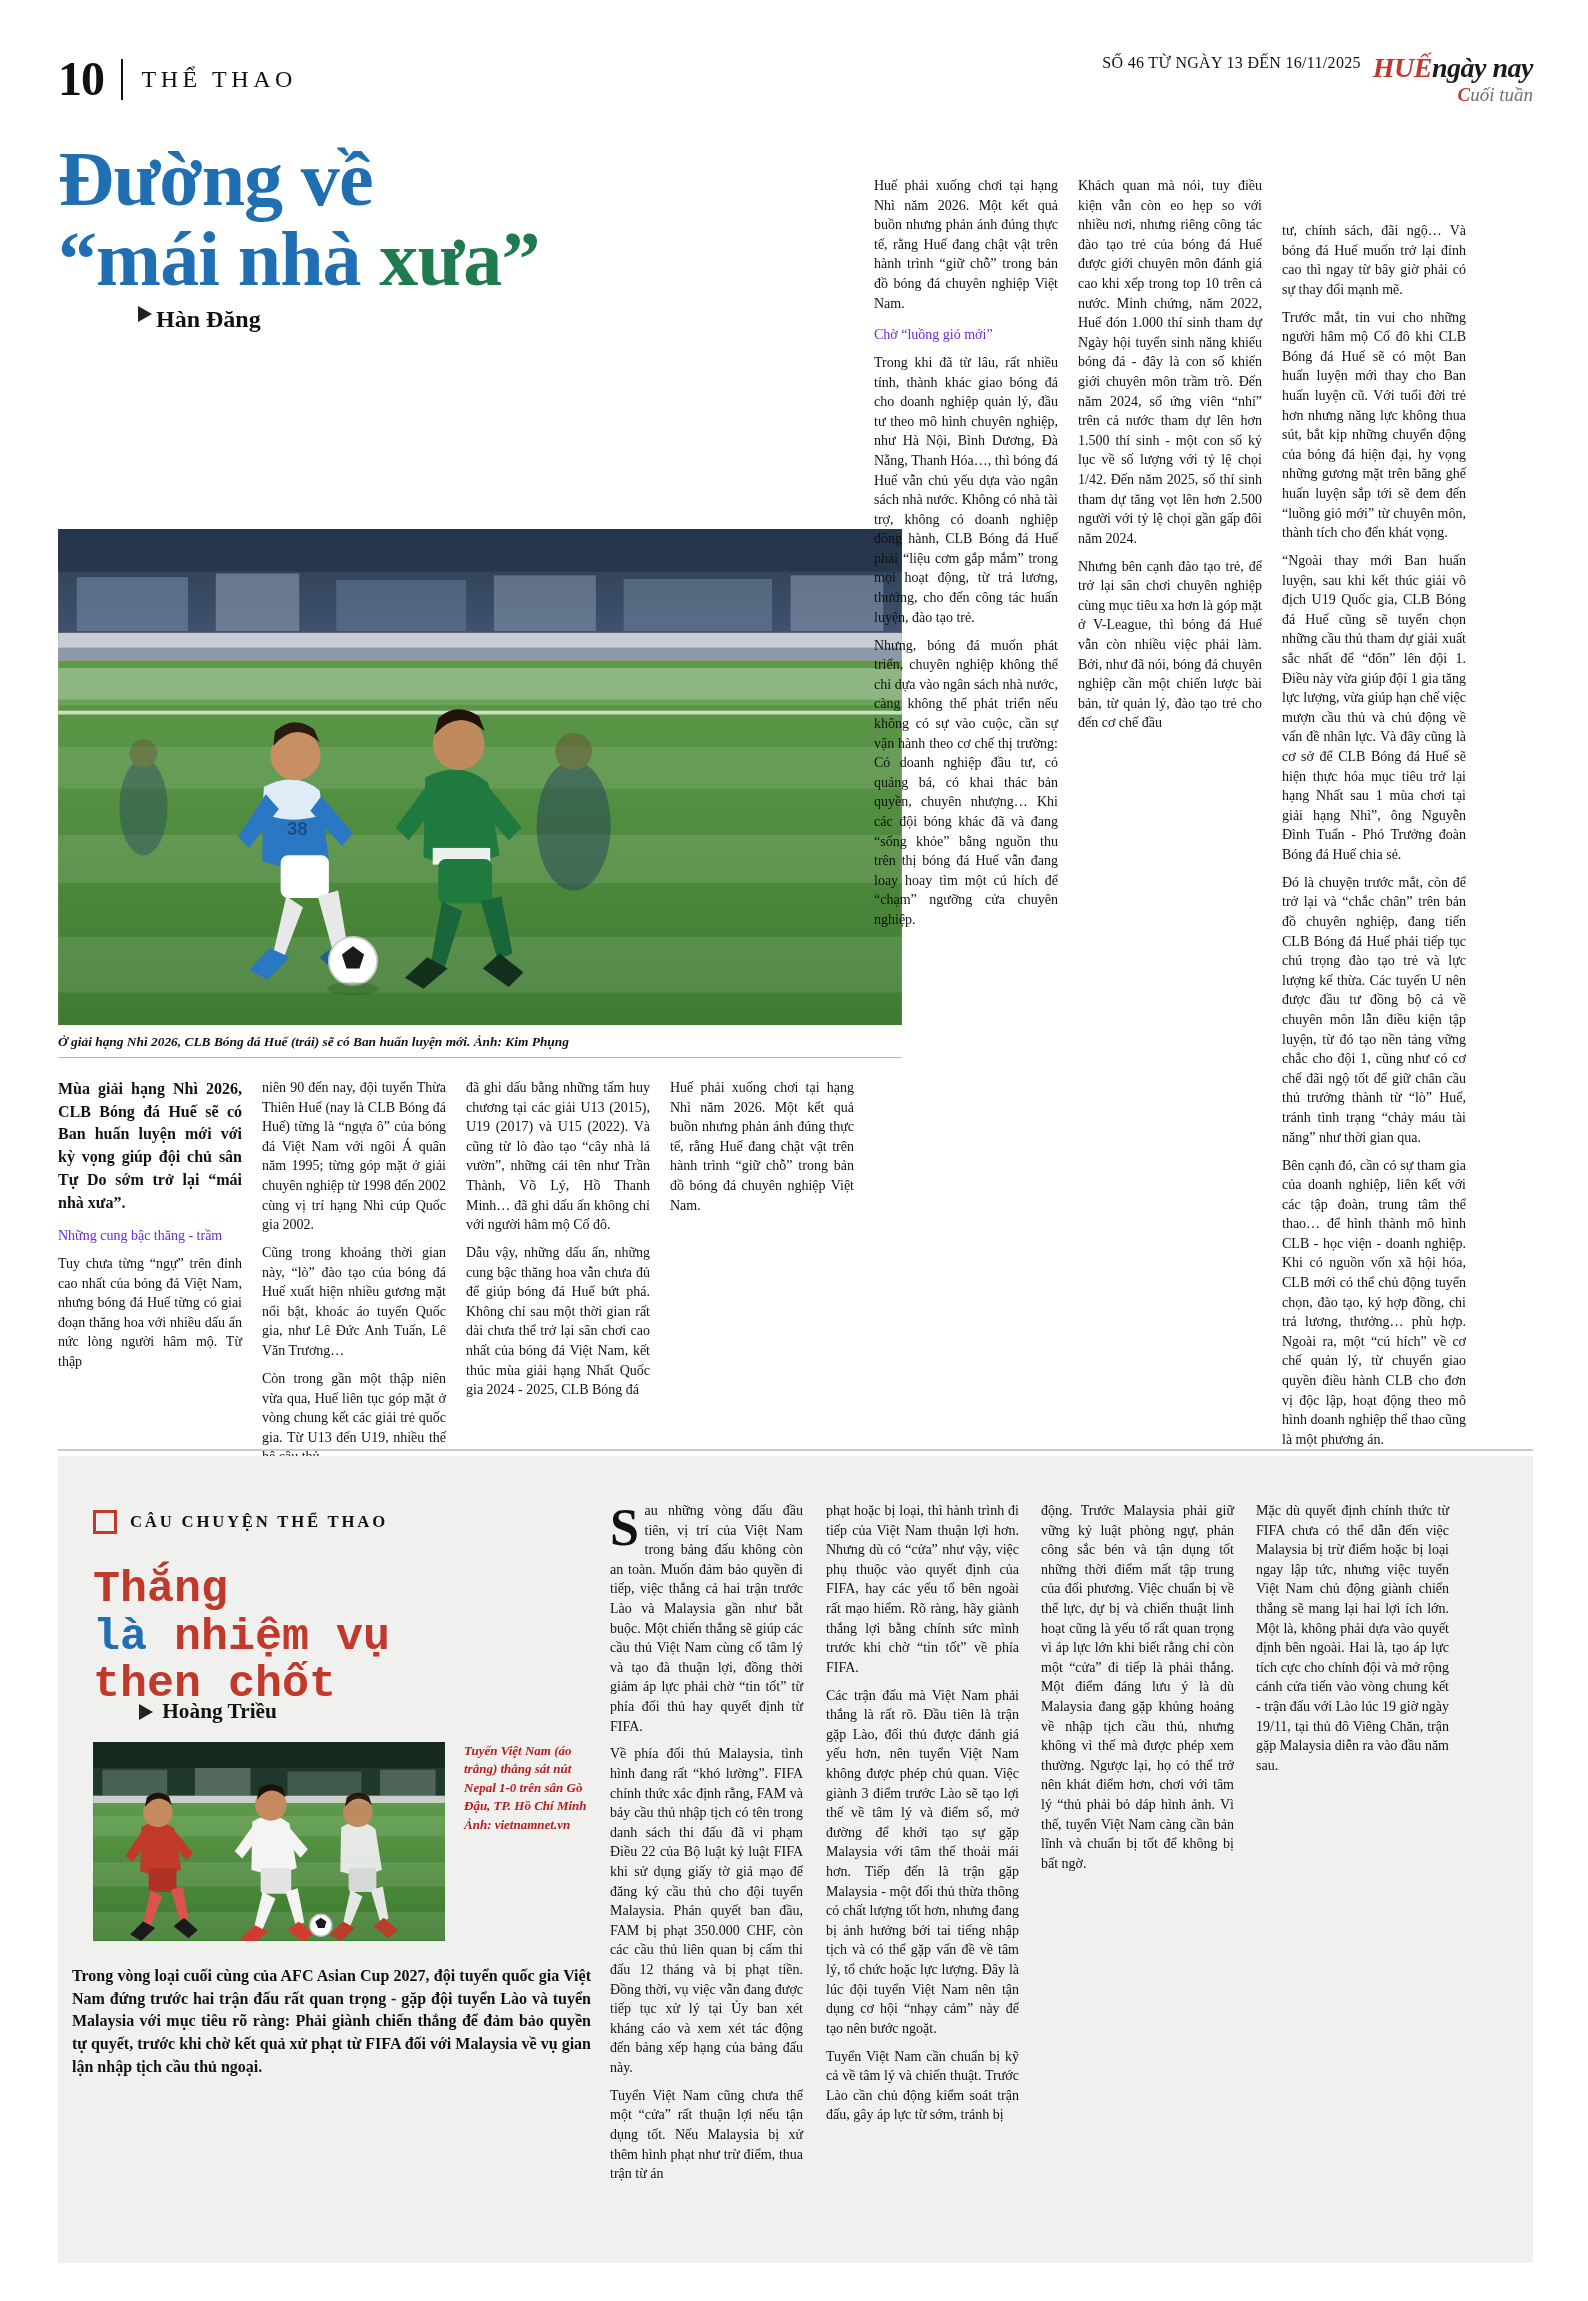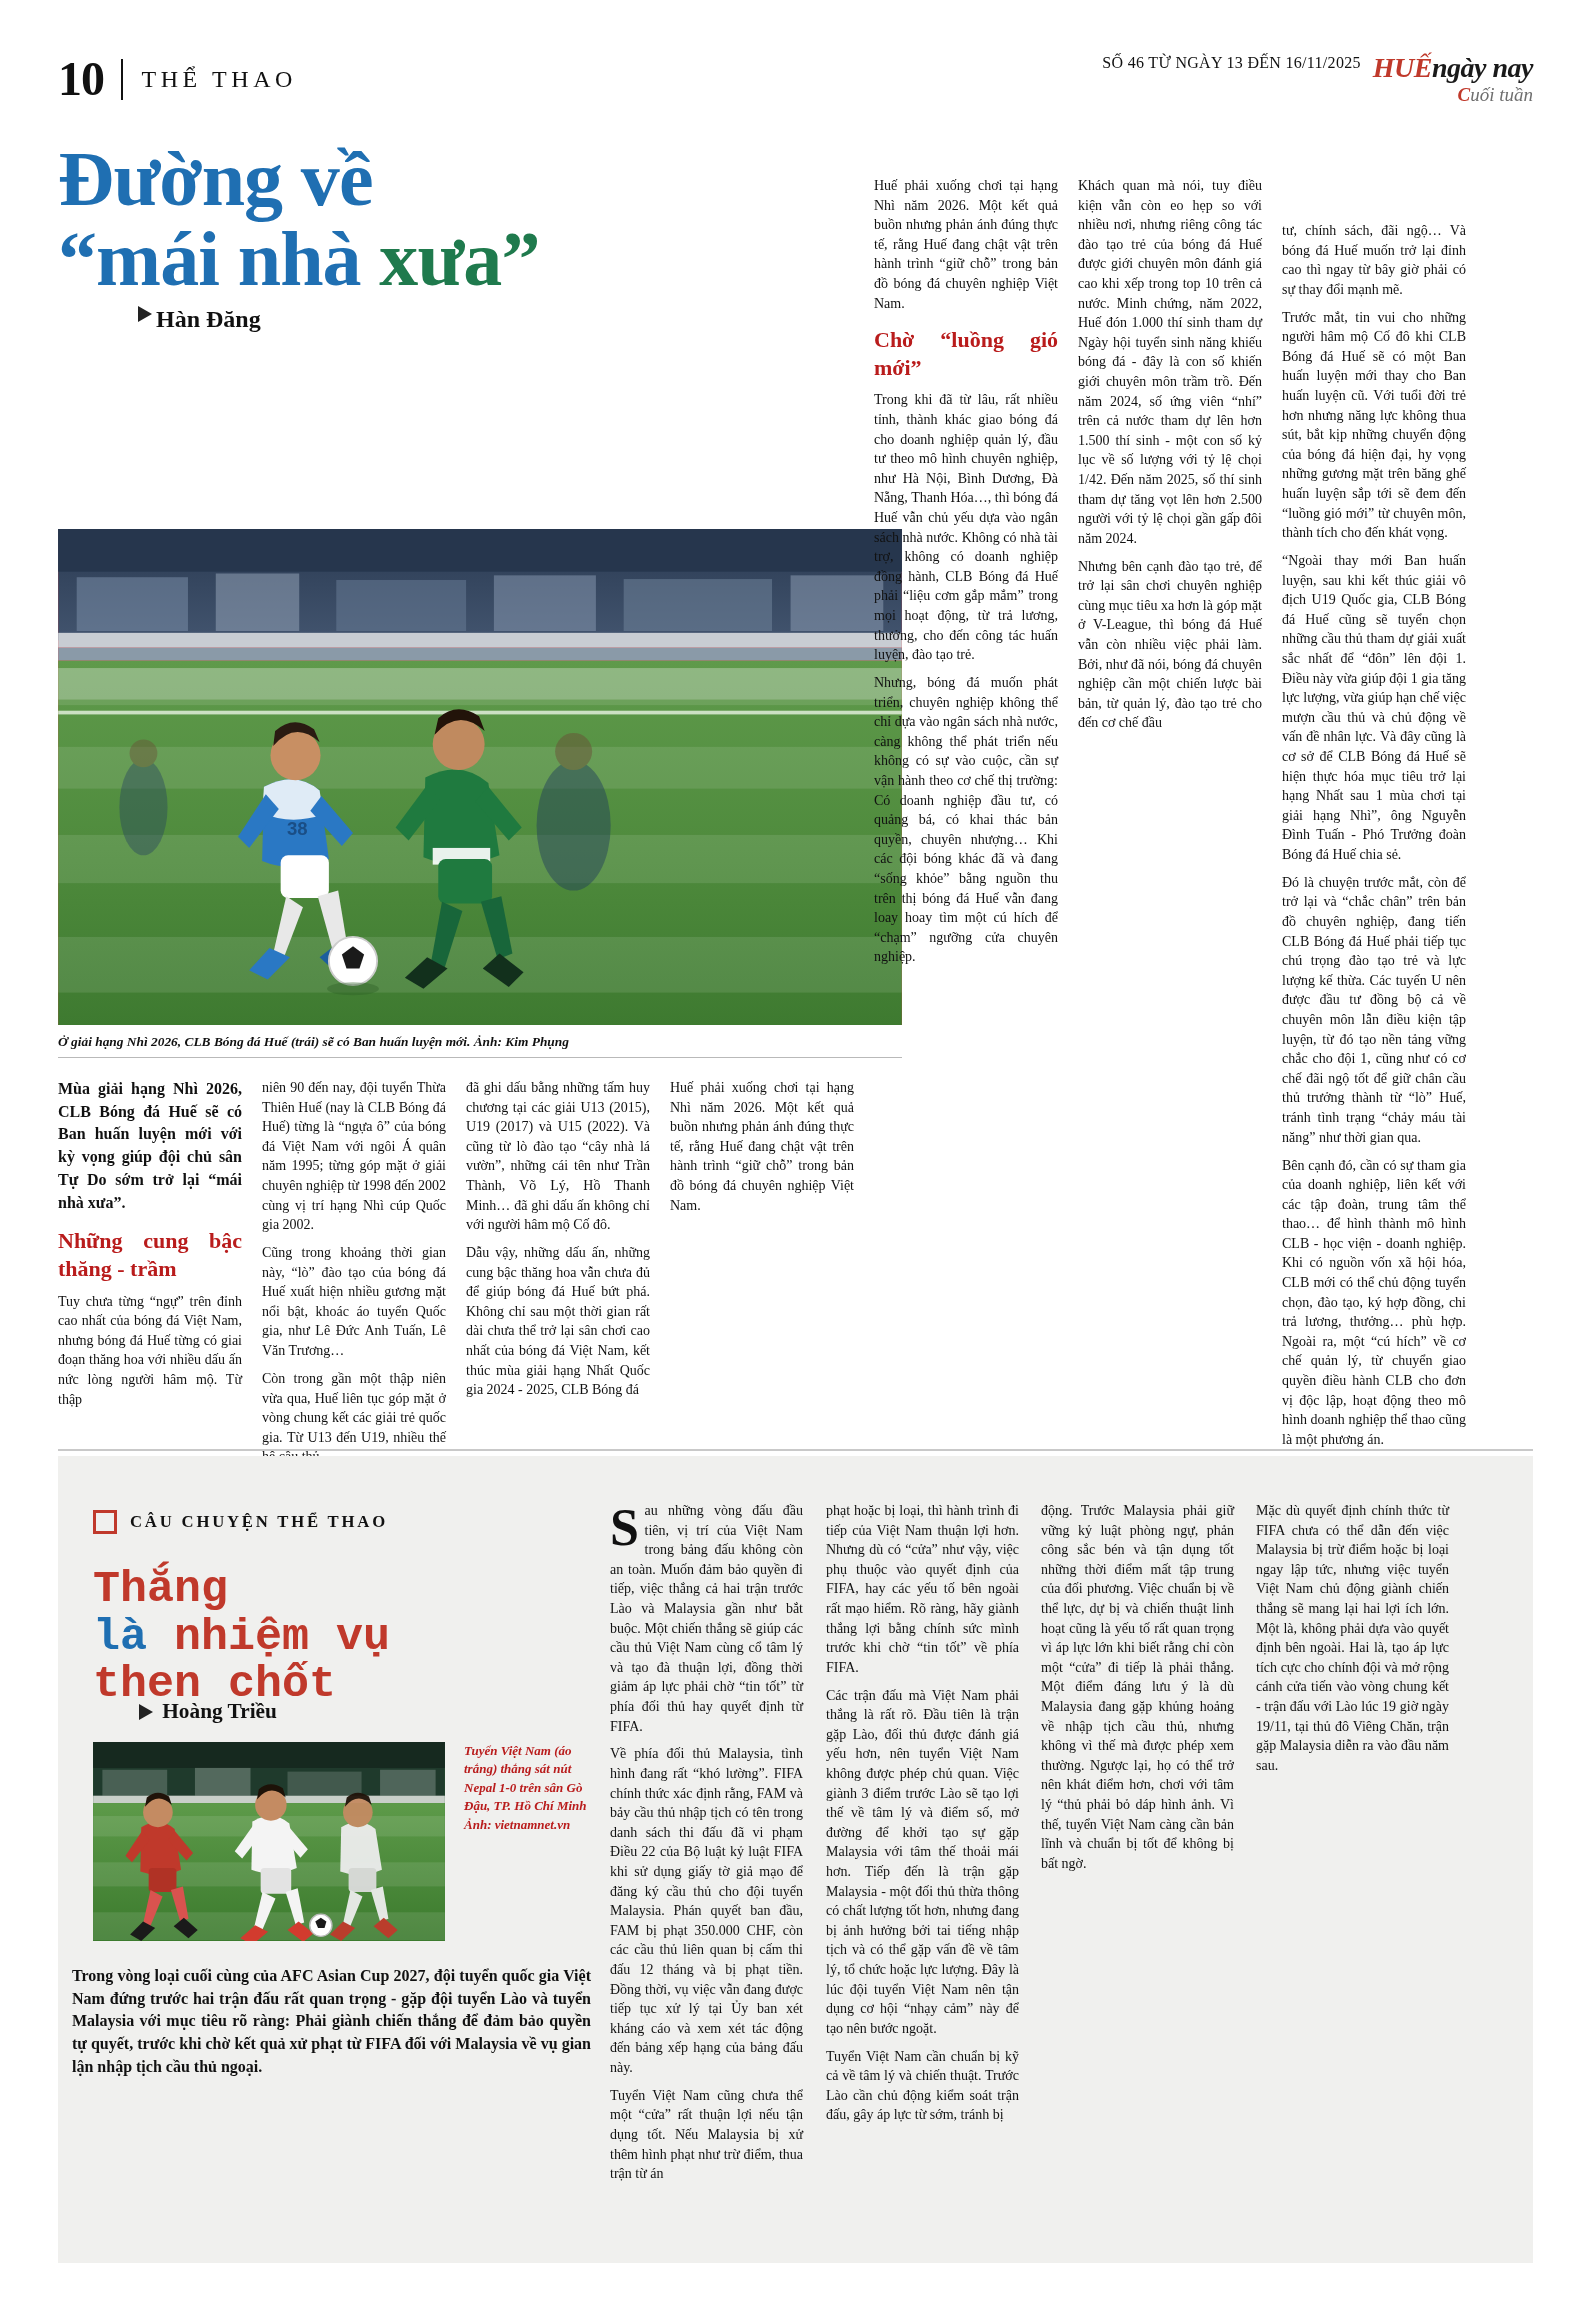--- a/index.html
+++ b/index.html
@@ -122,21 +122,21 @@
     font-weight: 700;
     font-family: "Liberation Serif", serif;
   }
 
   
   .photo-main {
     position: absolute;
     left: 58px; top: 529px;
     width: 844px; height: 496px;
     overflow: hidden;
-    background: #ef4444;
+    background: #fca5a5;
   }
   .photo-caption {
     position: absolute;
     left: 58px; top: 1034px;
     width: 844px;
     font-size: 13.4px;
     font-style: italic;
     font-weight: 700;
     color: #111;
     font-family: "Liberation Serif", serif;
@@ -157,25 +157,25 @@
     text-align: justify;
     color: #111;
   }
   .col p { margin: 0 0 8.3px 0; text-indent: 0; }
   .lead {
     font-weight: 700;
     font-size: 16px;
     line-height: 1.42;
   }
   .subhead {
-    font-weight: 700;
-    font-size: 22px;
+    font-weight: 400;
+    font-size: 14px;
     line-height: 1.25;
     margin: 13px 0 9.3px 0;
-    color: #b91c1c;
+    color: #6d28d9;
   }
 
   #col1 { left: 58px;  top: 1078px; width: 184px; }
   #col2 { left: 262px; top: 1078px; width: 184px; }
   #col3 { left: 466px; top: 1078px; width: 184px; }
   #col4 { left: 670px; top: 1078px; width: 184px; }
   #col5 { left: 874px; top: 176px;  width: 184px; }
   #col6 { left: 1078px;top: 176px;  width: 184px; }
   #col7 { left: 1282px;top: 176px;  width: 184px; margin-top: 45px; }
 

